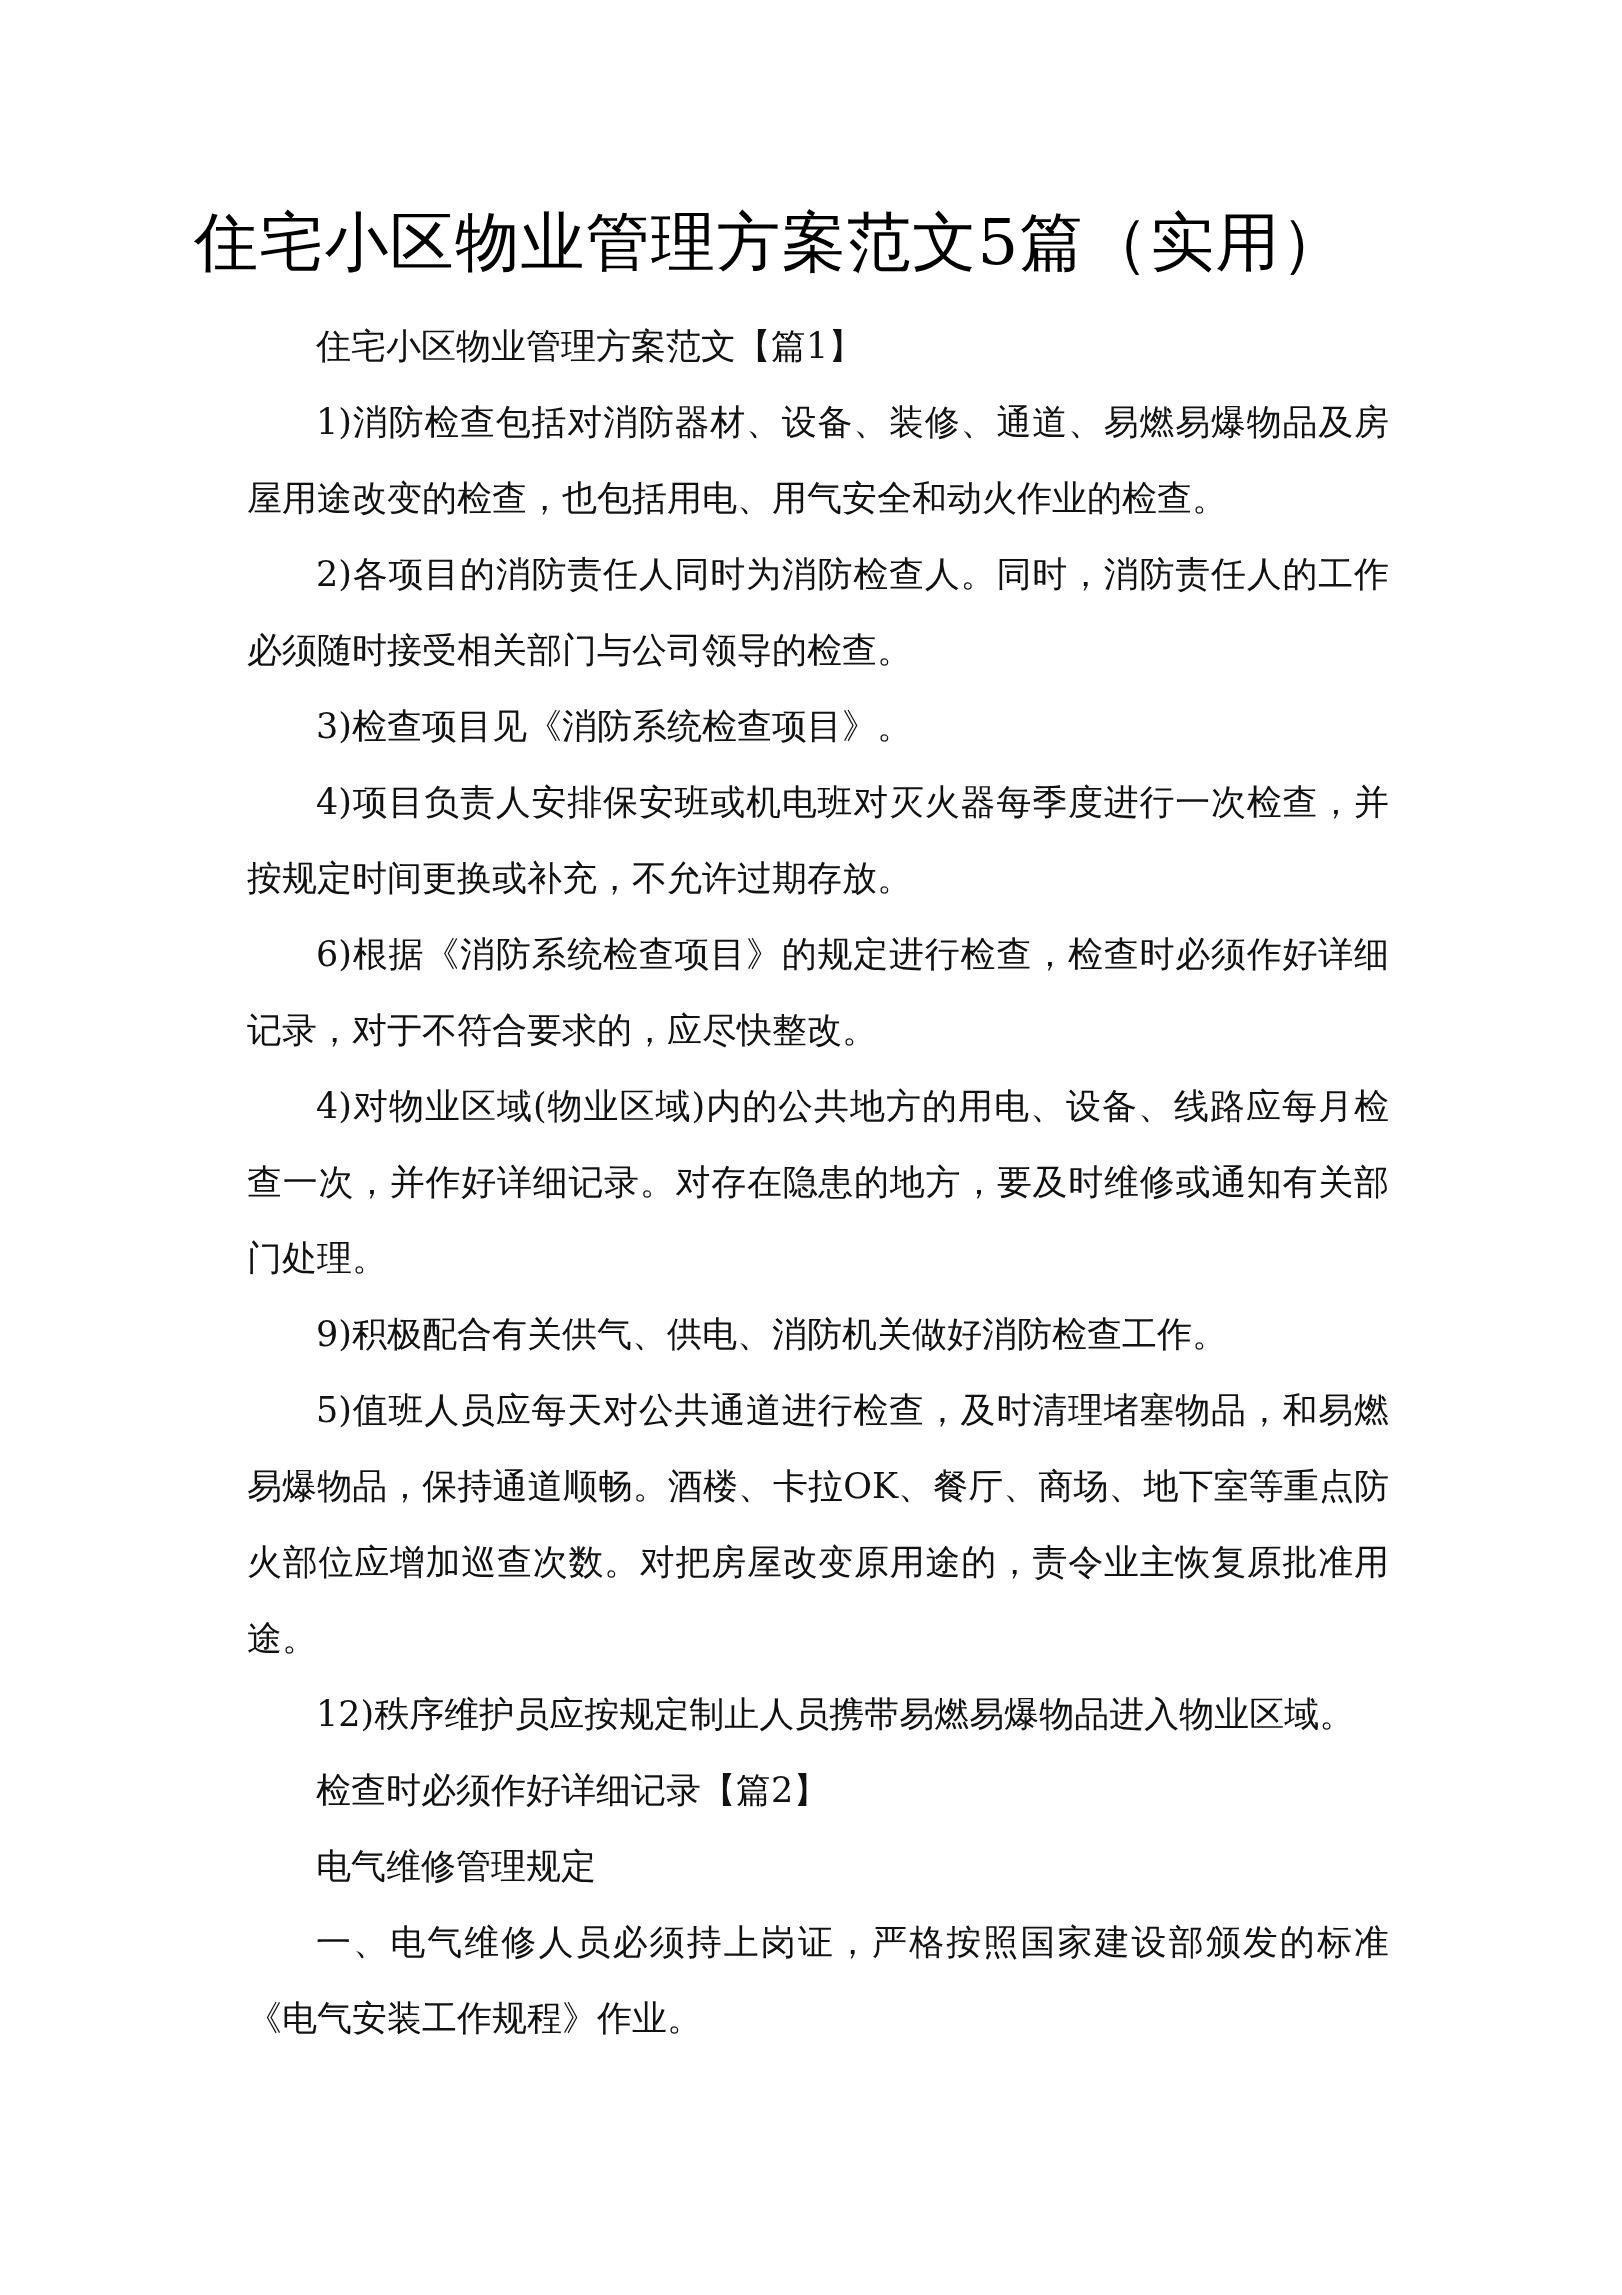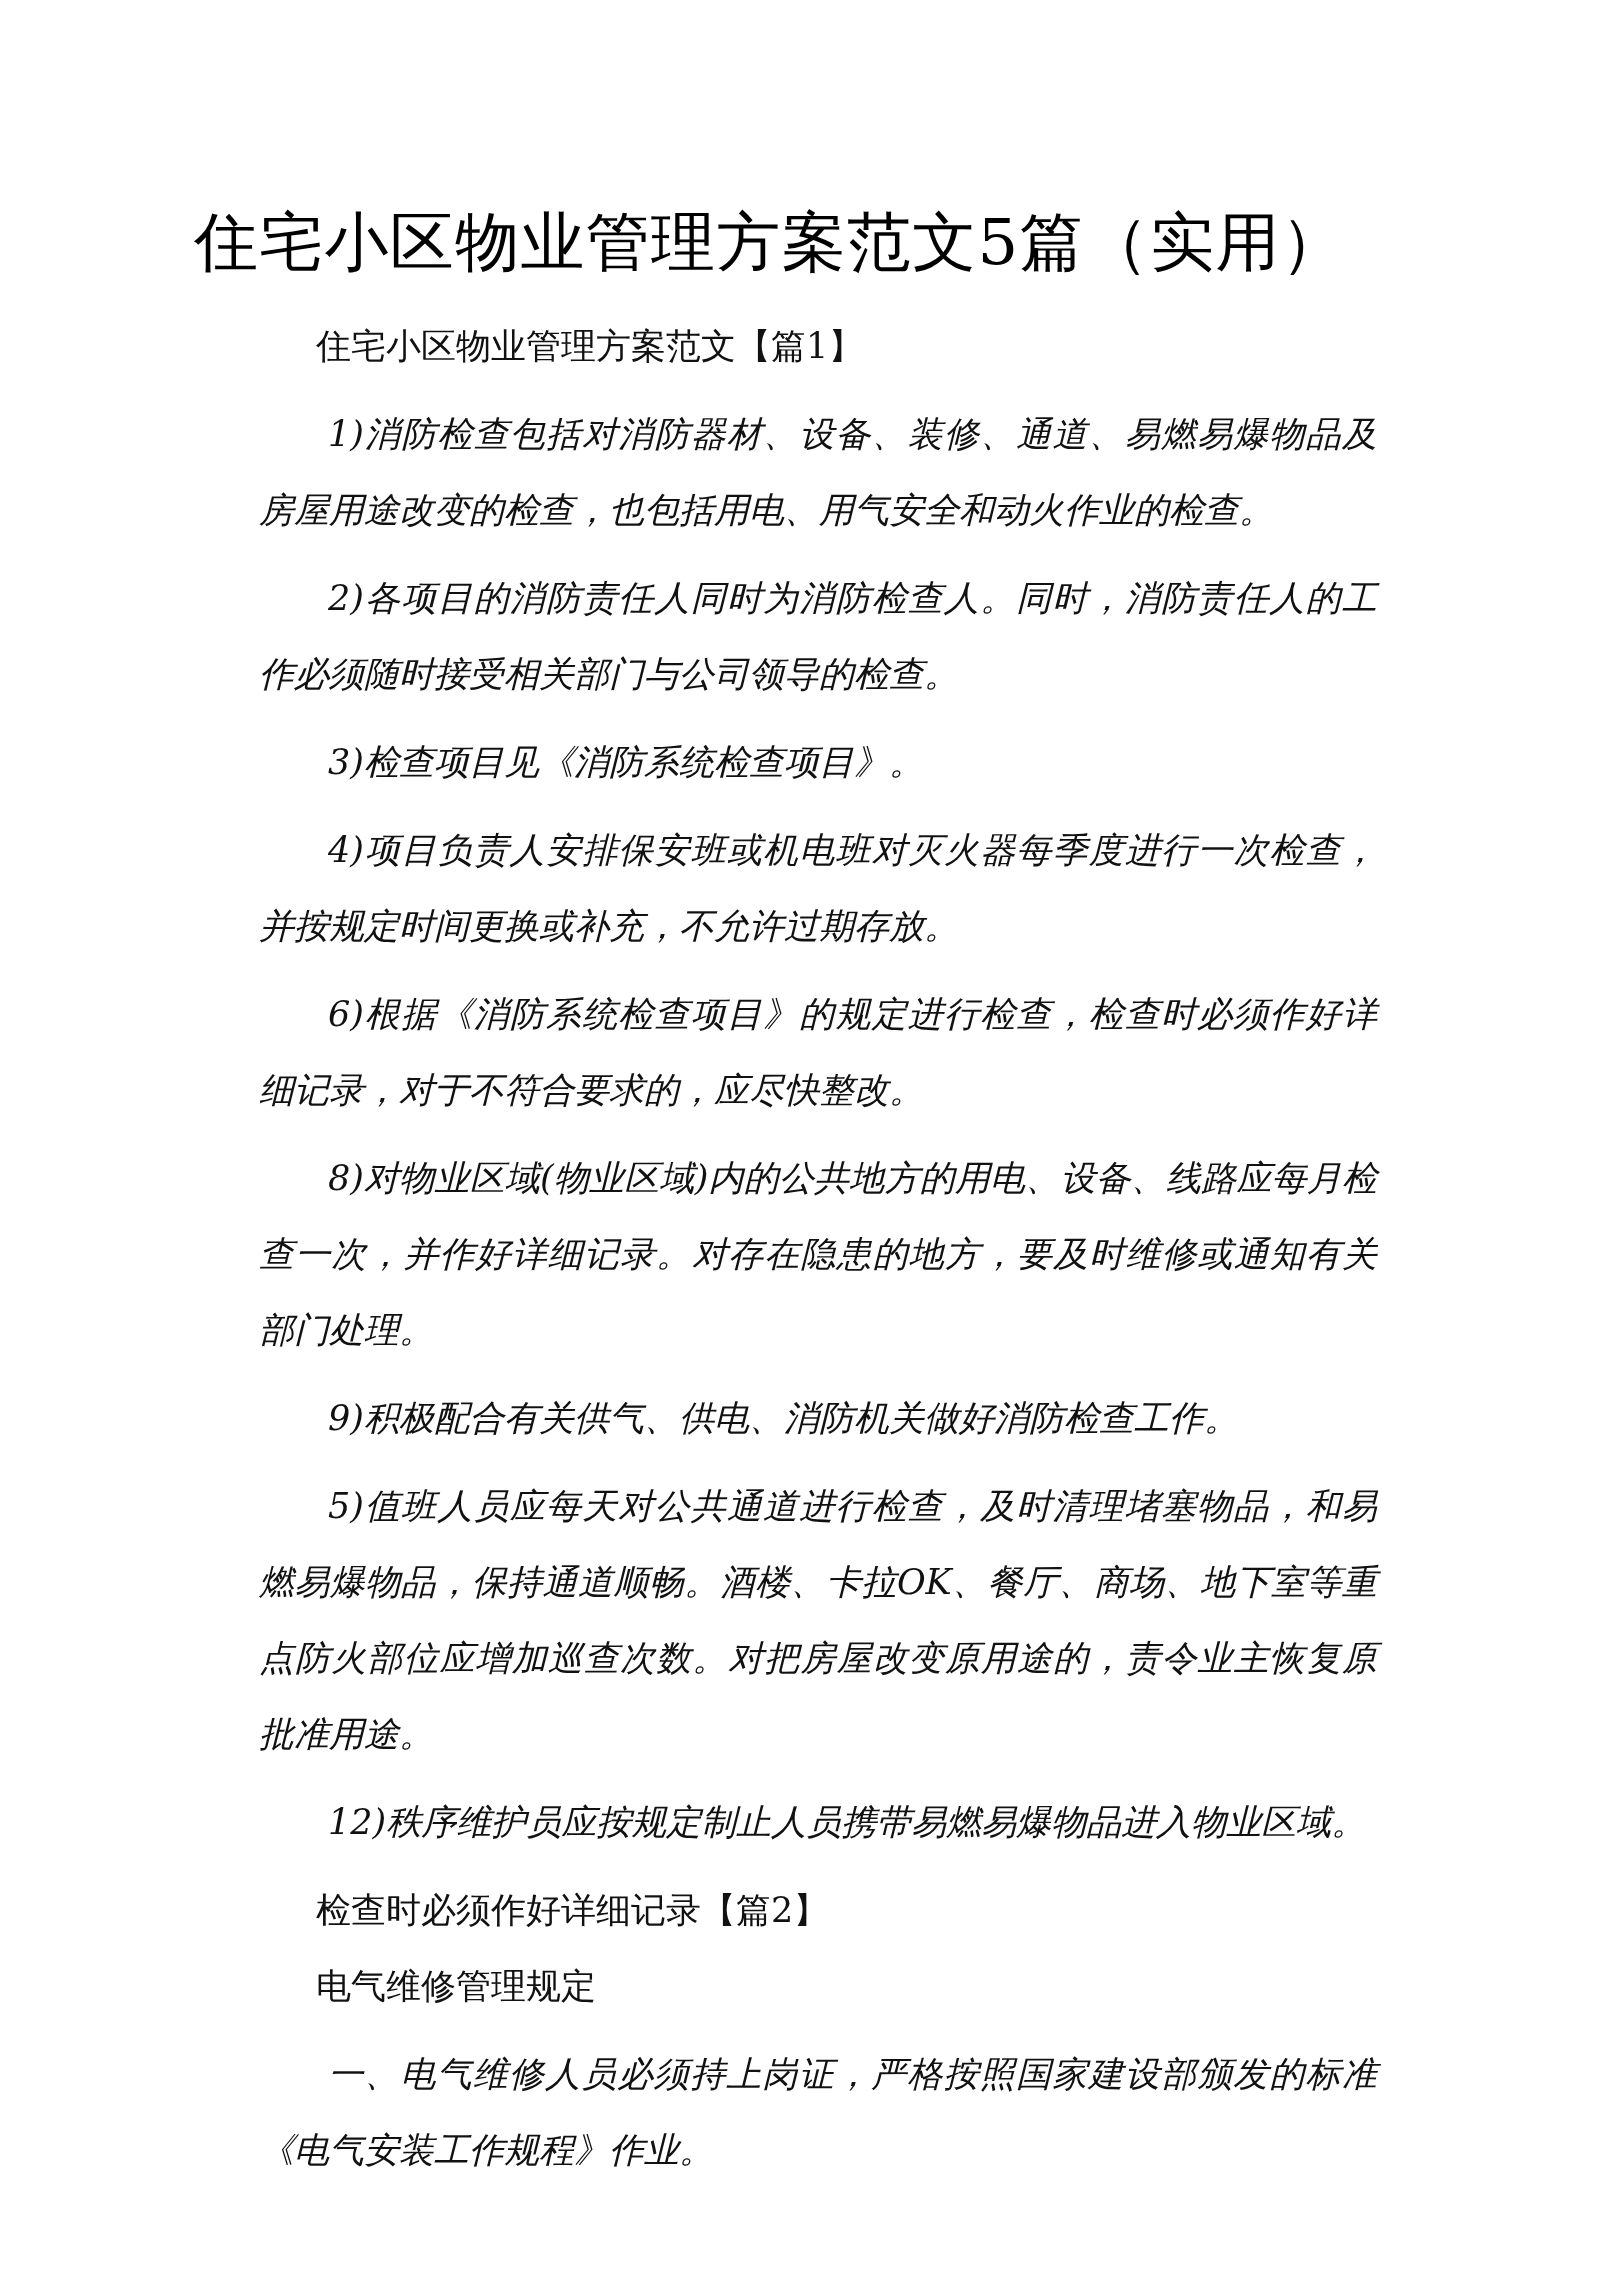--- a/index.html
+++ b/index.html
@@ -12,37 +12,37 @@
   .title {
     position: absolute; left: 0; right: 0; top: 196px;
     text-align: center; font-size: 64px; line-height: 92px;
     letter-spacing: 1.3px; color: #000000; font-weight: normal;
     margin: 0;
   }
   .body {
     position: absolute; left: 247px; top: 308px; width: 1142px;
     font-size: 35px; line-height: 76px; color: #111111;
   }
-  .para { margin: 12px; text-indent: 69px; text-align: justify; text-justify: inter-character; font-style: italic; }
+  .para { margin: 0; text-indent: 69px; text-align: justify; text-justify: inter-character; }
   .heading { margin: 0; text-indent: 69px; }
 </style>
 </head>
 <body>
 
 <div class="page">
   <h1 class="title">住宅小区物业管理方案范文5篇（实用）</h1>
 
   <div class="body">
     <p class="heading">住宅小区物业管理方案范文【篇1】</p>
     <p class="para">1)消防检查包括对消防器材、设备、装修、通道、易燃易爆物品及房屋用途改变的检查，也包括用电、用气安全和动火作业的检查。</p>
     <p class="para">2)各项目的消防责任人同时为消防检查人。同时，消防责任人的工作必须随时接受相关部门与公司领导的检查。</p>
     <p class="para">3)检查项目见《消防系统检查项目》。</p>
     <p class="para">4)项目负责人安排保安班或机电班对灭火器每季度进行一次检查，并按规定时间更换或补充，不允许过期存放。</p>
     <p class="para">6)根据《消防系统检查项目》的规定进行检查，检查时必须作好详细记录，对于不符合要求的，应尽快整改。</p>
-    <p class="para">8)对物业区域(物业区域)内的公共地方的用电、设备、线路应每月检查一次，并作好详细记录。对存在隐患的地方，要及时维修或通知有关部门处理。</p>
+    <p class="para">4)对物业区域(物业区域)内的公共地方的用电、设备、线路应每月检查一次，并作好详细记录。对存在隐患的地方，要及时维修或通知有关部门处理。</p>
     <p class="para">9)积极配合有关供气、供电、消防机关做好消防检查工作。</p>
     <p class="para">5)值班人员应每天对公共通道进行检查，及时清理堵塞物品，和易燃易爆物品，保持通道顺畅。酒楼、卡拉OK、餐厅、商场、地下室等重点防火部位应增加巡查次数。对把房屋改变原用途的，责令业主恢复原批准用途。</p>
     <p class="para">12)秩序维护员应按规定制止人员携带易燃易爆物品进入物业区域。</p>
 
     <p class="heading">检查时必须作好详细记录【篇2】</p>
     <p class="heading">电气维修管理规定</p>
     <p class="para">一、电气维修人员必须持上岗证，严格按照国家建设部颁发的标准《电气安装工作规程》作业。</p>
 
   </div>
 </div>

